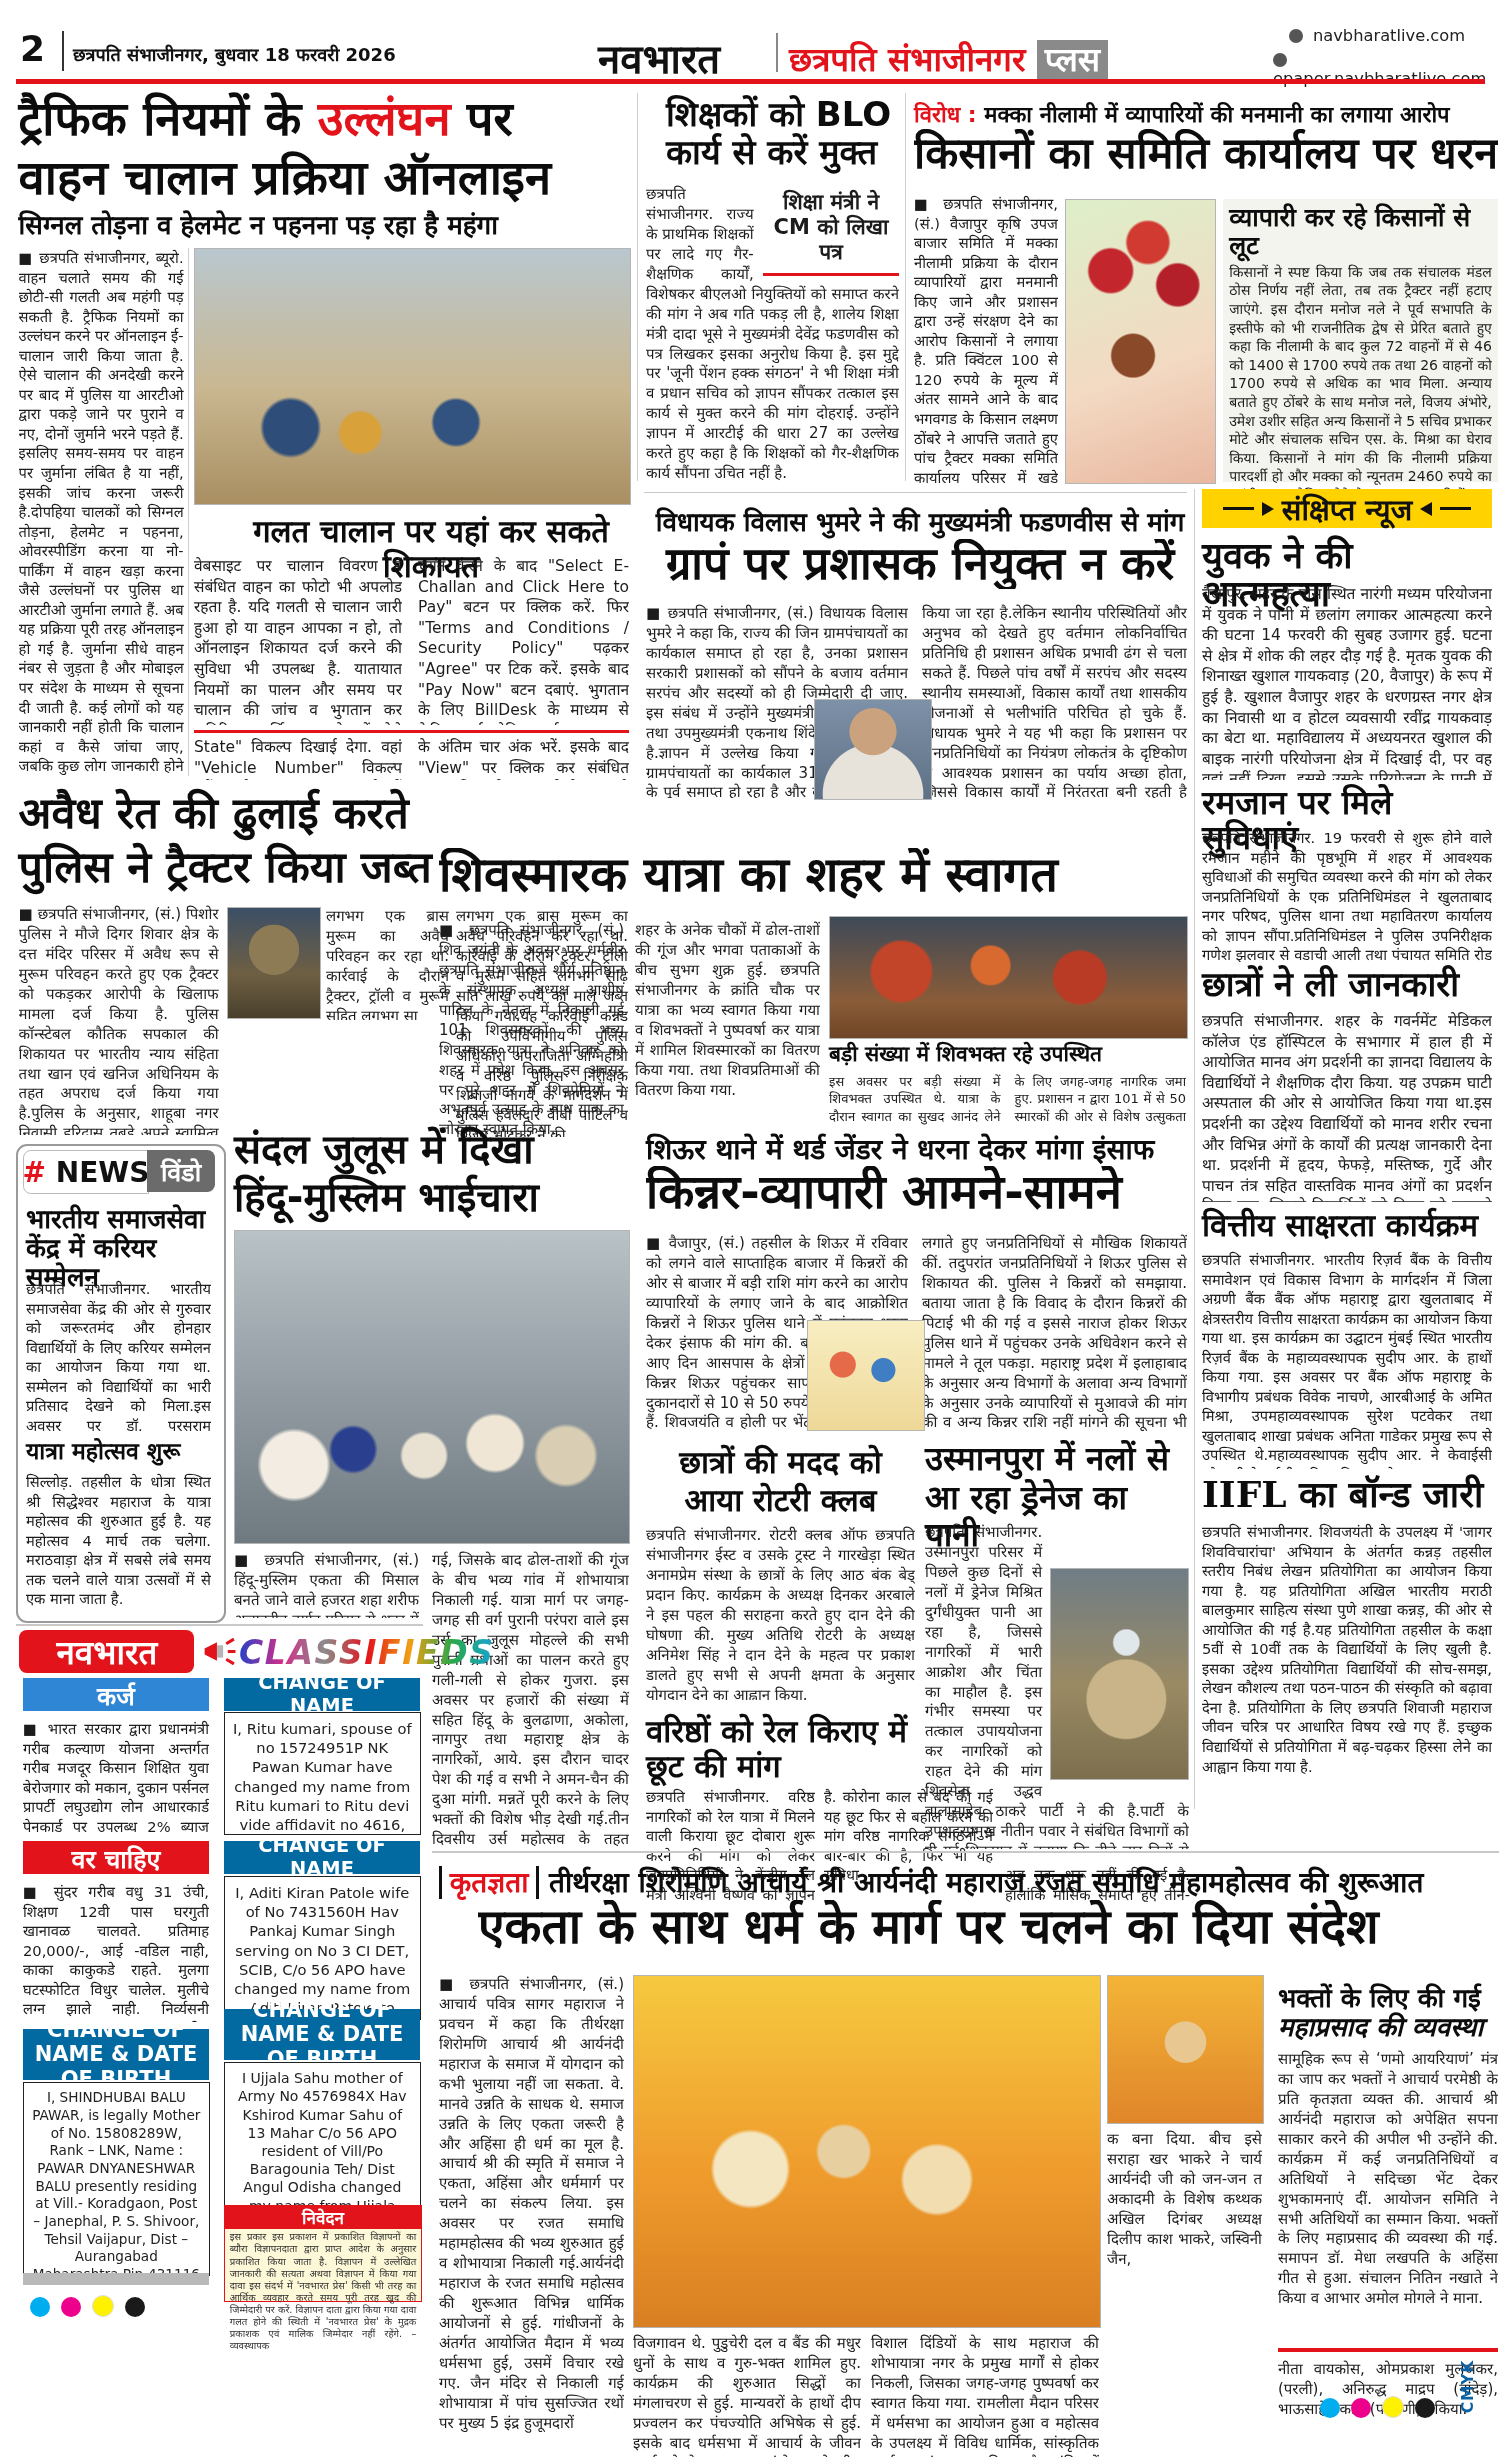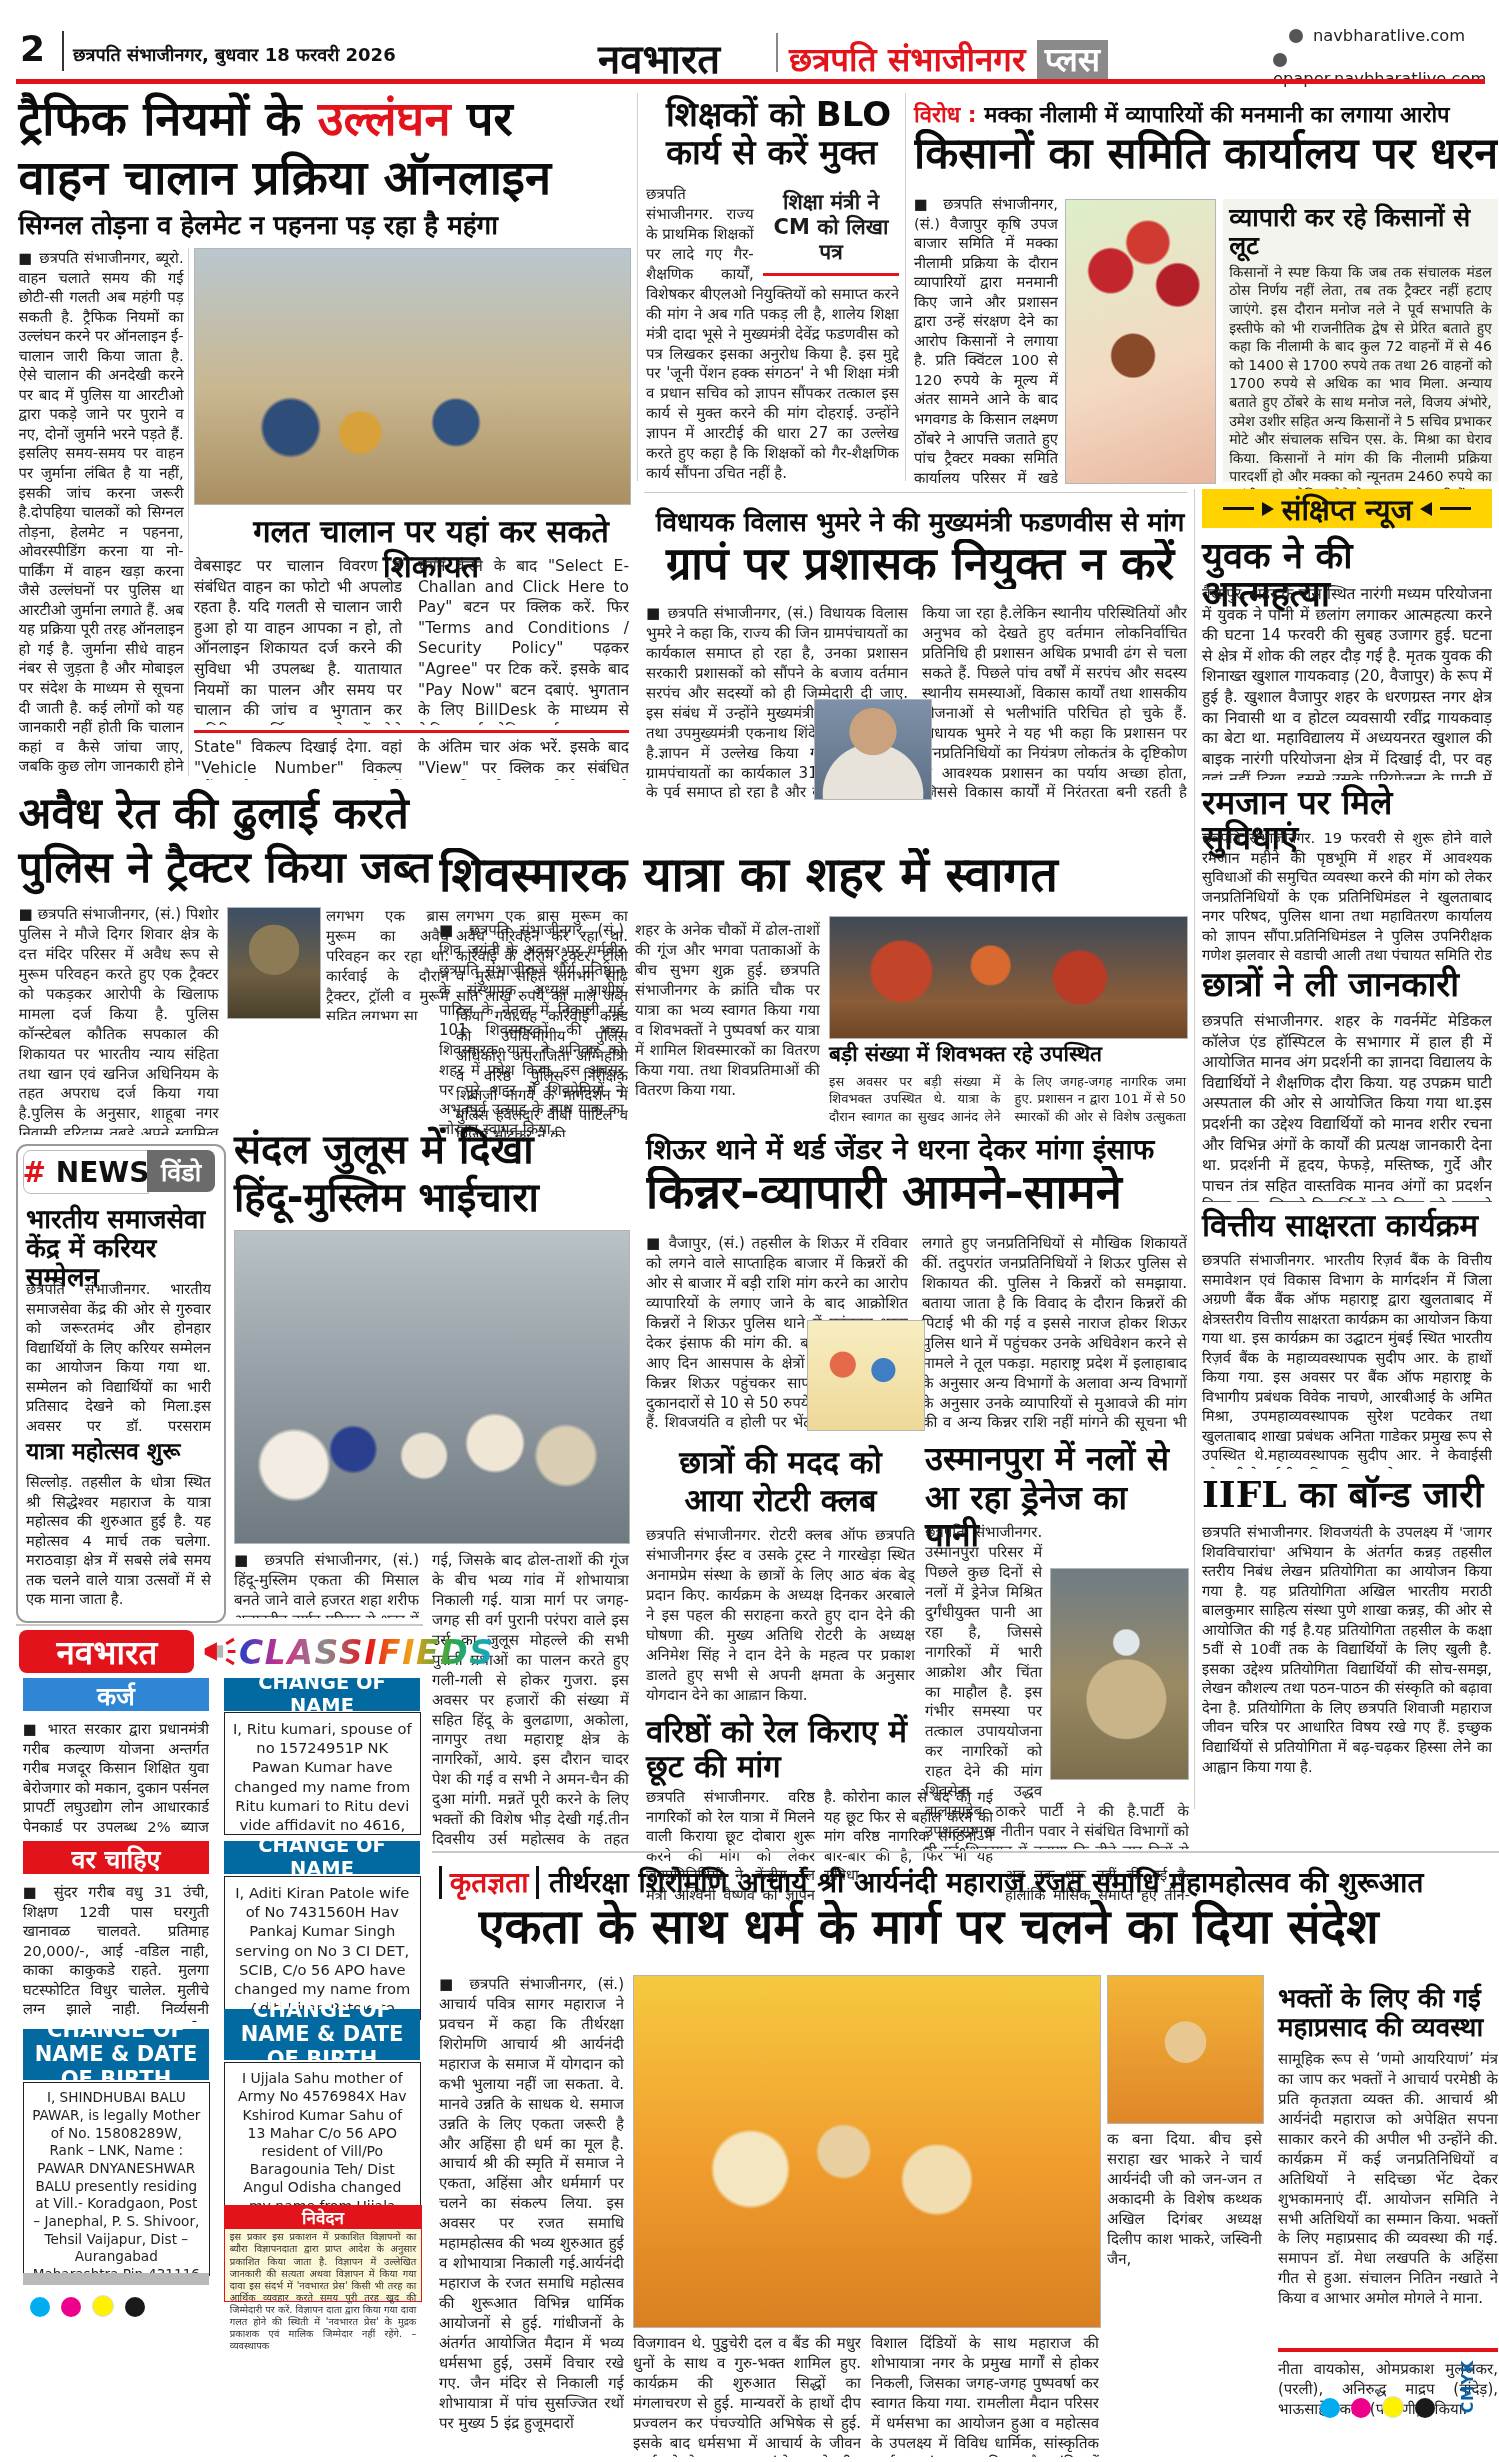--- a/index.html
+++ b/index.html
@@ -252,21 +252,21 @@
       linear-gradient(180deg,#f6c93f 0%,#ef9c2d 55%,#d97f22 100%);"></div>
   <div class="photo" style="left:1107px;top:1975px;width:155px;height:147px;background:
       radial-gradient(circle at 50% 45%, #e8c890 0 18%, transparent 19%),
       linear-gradient(180deg,#f3b437 0%,#e0862a 100%);"></div>
   <div class="col" style="left:1107px;top:2130px;width:155px;height:326px;font-size:15px;">क बना दिया. बीच इसे सराहा खर भाकरे ने चार्य आर्यनंदी जी को जन-जन त अकादमी के विशेष कथ्थक अखिल दिगंबर अध्यक्ष दिलीप काश भाकरे, जस्विनी जैन,</div>
   <div class="col" style="left:633px;top:2334px;width:228px;height:123px;font-size:15px;">विजगावन थे. पुडुचेरी दल व बैंड की मधुर धुनों के साथ व गुरु-भक्त शामिल हुए. कार्यक्रम की शुरुआत सिद्धों का मंगलाचरण से हुई. मान्यवरों के हाथों दीप प्रज्वलन कर पंचज्योति अभिषेक से हुई. इसके बाद धर्मसभा में आचार्य के जीवन कार्य को लेकर कल्याण मंत्रोच्चार के बीच धार्मिक विधियां संपन्न हुईं. गामलीला मैदान परिसर में धर्मध्वजारोहण की सदिच्छा भेंट दिए गए. संस्कृतिक दिवस जैन मंदिर में विशेष कार्यक्रम हुए. डीप सेवाइल आयोजन दिसंबर सैलाब जैन मंदिर महोत्सव... </div>
   <div class="col" style="left:871px;top:2334px;width:228px;height:123px;font-size:15px;">विशाल दिंडियों के साथ महाराज की शोभायात्रा नगर के प्रमुख मार्गों से होकर निकली, जिसका जगह-जगह पुष्पवर्षा कर स्वागत किया गया. रामलीला मैदान परिसर में धर्मसभा का आयोजन हुआ व महोत्सव के उपलक्ष्य में विविध धार्मिक, सांस्कृतिक कार्यक्रम संपन्न हुए. दिवस जैन मंदिर में दर्शन का लाभ श्रद्धालुओं ने लिया.</div>
 
   <div class="abs" style="left:1278px;top:1984px;width:220px;">
     <div class="hl" style="position:static;font-size:26px;">भक्तों के लिए की गई</div>
-    <div class="hl" style="position:static;font-size:26px;">महाप्रसाद की व्यवस्था</div>
+    <div class="hl" style="position:static;font-size:26px;font-style:italic;">महाप्रसाद की व्यवस्था</div>
     <div class="col" style="position:static;width:220px;height:292px;font-size:15px;margin-top:7.8px;">सामूहिक रूप से ‘णमो आयरियाणं’ मंत्र का जाप कर भक्तों ने आचार्य परमेष्ठी के प्रति कृतज्ञता व्यक्त की. आचार्य श्री आर्यनंदी महाराज को अपेक्षित सपना साकार करने की अपील भी उन्होंने की. कार्यक्रम में कई जनप्रतिनिधियों व अतिथियों ने सदिच्छा भेंट देकर शुभकामनाएं दीं. आयोजन समिति ने सभी अतिथियों का सम्मान किया. भक्तों के लिए महाप्रसाद की व्यवस्था की गई. समापन डॉ. मेधा लखपति के अहिंसा गीत से हुआ. संचालन नितिन नखाते ने किया व आभार अमोल मोगले ने माना.</div>
     <div style="height:3.9px;background:#e3131b;margin-top:6.2px;"></div>
     <div class="col" style="position:static;width:220px;height:85px;font-size:15px;margin-top:7.8px;">नीता वायकोस, ओमप्रकाश मुलजकर, (परली), अनिरुद्ध माद्रप (नांदेड़), भाऊसाहेब काले (परभणी)ने किया.</div>
   </div>
   <div class="abs" style="left:1320px;top:2396px;">
     <span class="dot" style="background:#00aeef;"></span><span class="dot" style="background:#ec008c;"></span><span class="dot" style="background:#fff200;border:0.8px solid #ddd;"></span><span class="dot" style="background:#1a1a1a;"></span>
   </div>
   <div class="abs" style="left:1459px;top:2360px;font-size:15.5px;font-weight:bold;letter-spacing:0.8px;writing-mode:vertical-rl;transform:rotate(180deg);color:#0a61a4;">CMYK</div>
 
 </div>

